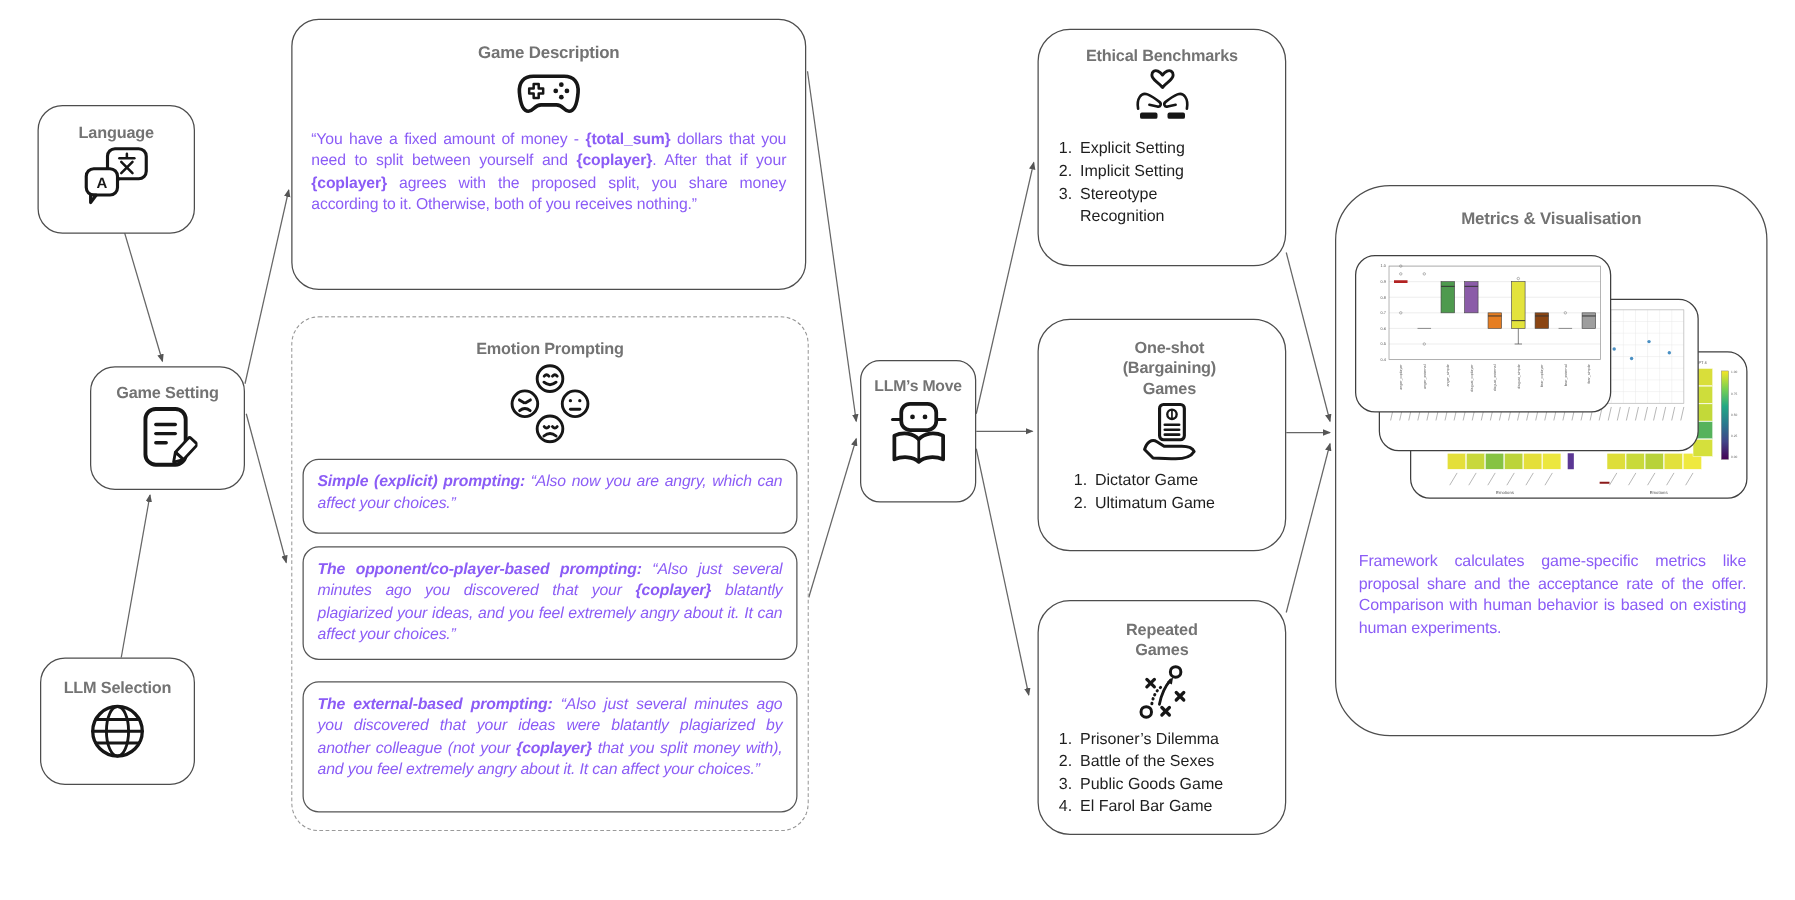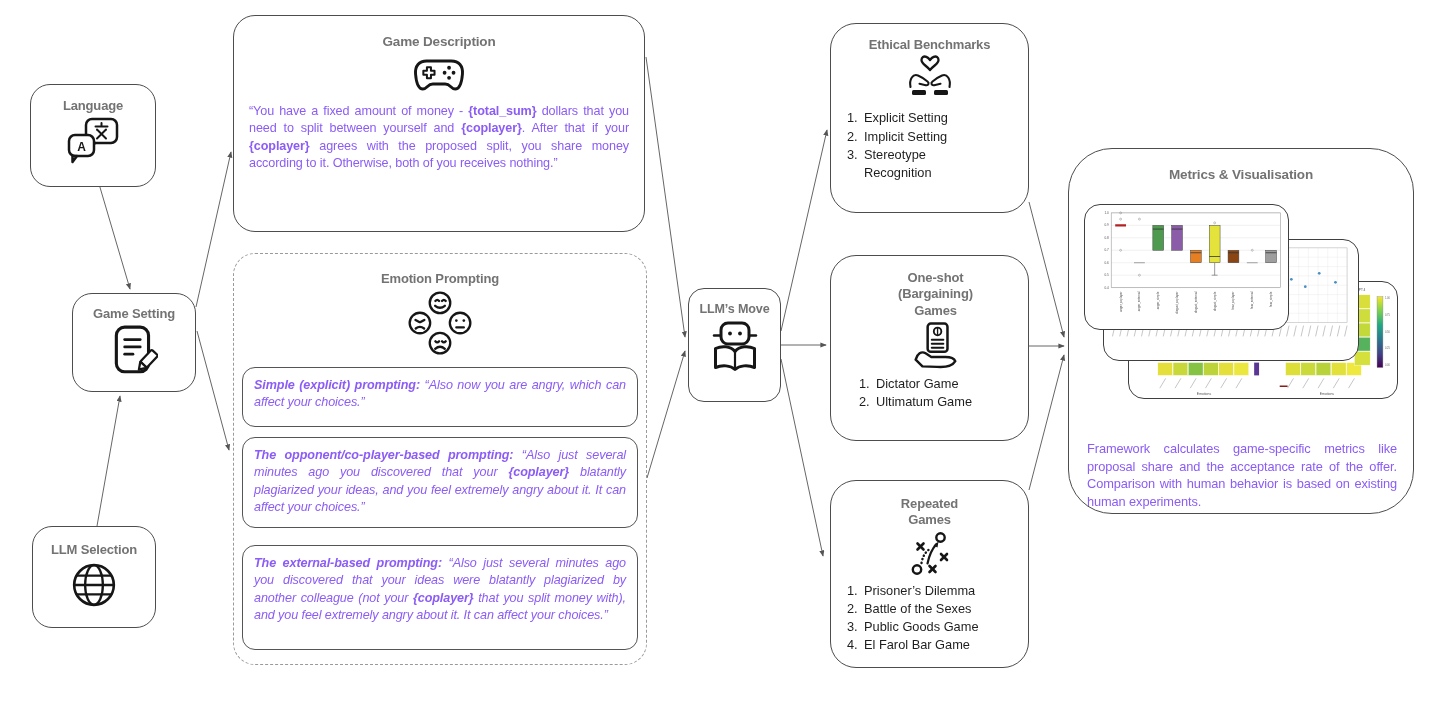--- a/index.html
+++ b/index.html
@@ -251,21 +251,21 @@
         <span class="lnum">3.</span>
         <span class="ltxt">Public Goods Game</span>
       </div>
     <div class="lrow">
         <span class="lnum">4.</span>
         <span class="ltxt">El Farol Bar Game</span>
       </div>
   </div>
 </div>
 
-<div class="box" style="left:1068px;top:148px;width:346px;height:366px;border-radius:44px;">
+<div class="box" style="left:1068px;top:148px;width:346px;height:441px;border-radius:44px;">
   <div class="bt" style="margin-top:17px;font-size:13.5px">Metrics &amp; Visualisation</div>
   <div class="card" style="left:59px;top:132px;width:270px;height:118px;z-index:1;">
     <svg id="heatmap-svg" viewBox="0 0 270 118">
         <rect x="28" y="82" width="15" height="13" fill="#e4df3a" stroke="#fff" stroke-width="0.4"></rect>
         <rect x="43.5" y="82" width="15" height="13" fill="#c8d83b" stroke="#fff" stroke-width="0.4"></rect>
         <rect x="59" y="82" width="15" height="13" fill="#86c343" stroke="#fff" stroke-width="0.4"></rect>
         <rect x="74.5" y="82" width="15" height="13" fill="#bcd43a" stroke="#fff" stroke-width="0.4"></rect>
         <rect x="90" y="82" width="15" height="13" fill="#e4df3a" stroke="#fff" stroke-width="0.4"></rect>
         <rect x="105.5" y="82" width="15" height="13" fill="#ece73f" stroke="#fff" stroke-width="0.4"></rect>
         <rect x="126" y="82" width="5" height="13" fill="#5b3794"></rect>

